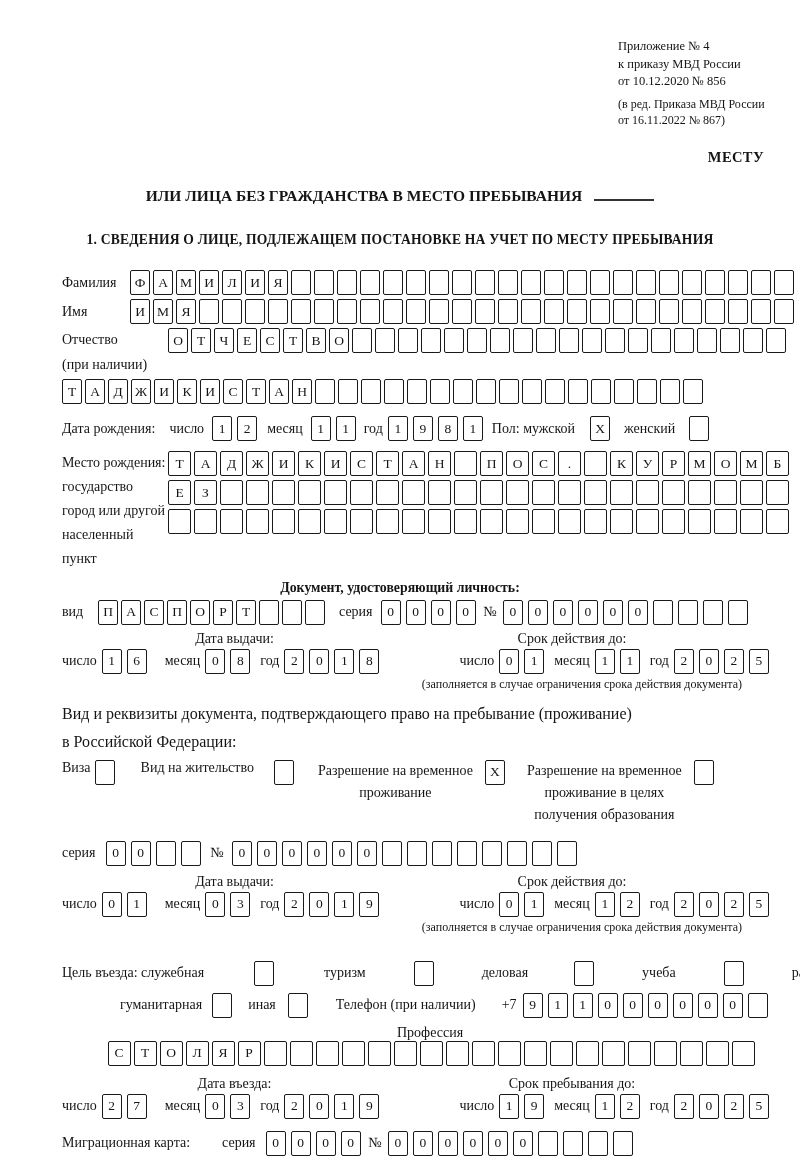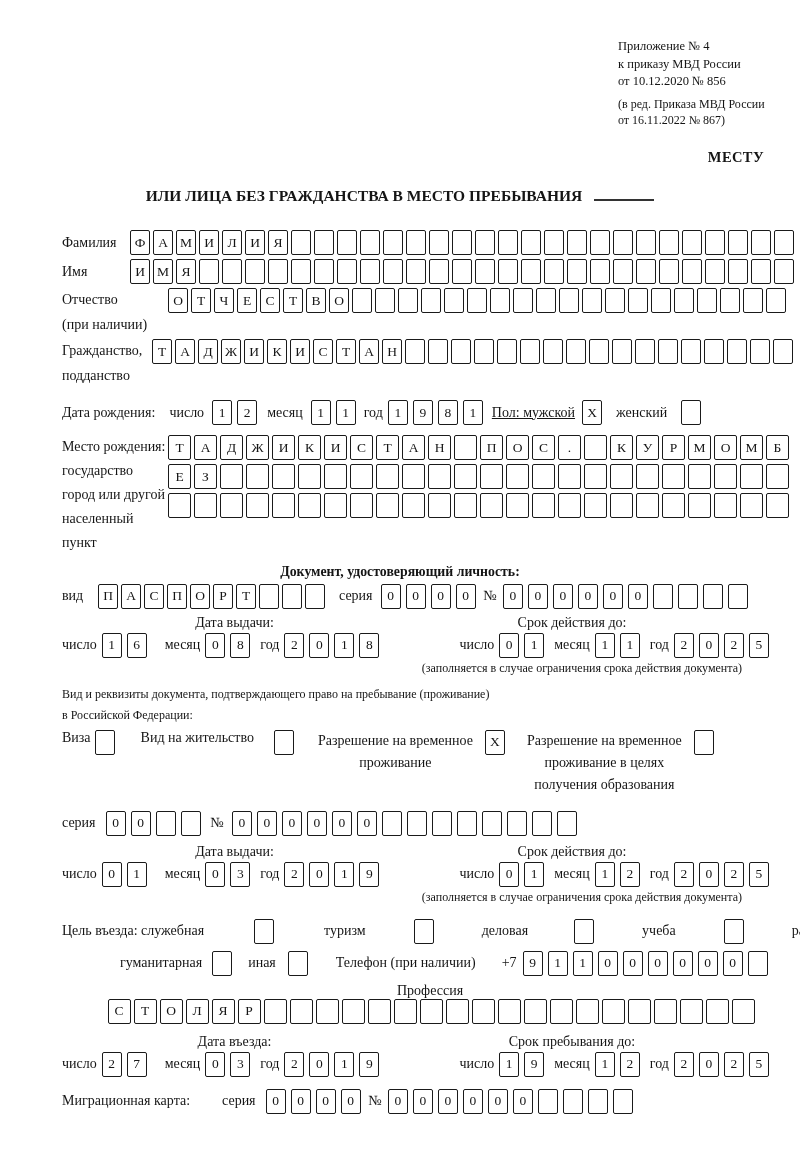--- a/index.html
+++ b/index.html
@@ -27,21 +27,21 @@
   .wide .cell{width:23px;}
   .dt{gap:5px;}
   .colcells{display:flex;flex-direction:column;gap:4px;}
   .dhdr{display:flex;margin-left:62px;font-size:14px;}
   .dhdr .h1{width:345px;text-align:center;}
   .dhdr .h2{width:330px;text-align:center;}
   .dgroup{display:flex;align-items:center;}
   .dgroup .lbl{margin-right:5px;}
   .dgroup .cells{margin-right:10px;}
   .note{text-align:right;margin-right:58px;font-size:12px;margin-top:3px;}
-  .para{margin-left:62px;font-size:12px;line-height:1.75;}
+  .para{margin-left:62px;font-size:16px;line-height:1.75;}
   .ctr{text-align:center;}
   .dochead{margin-top:8px;text-align:center;font-weight:bold;font-size:13.8px;}
 </style>
 </head>
 <body>
 
 <div class="page">
 
   <div class="appendix">
     <div>Приложение № 4</div>
@@ -53,20 +53,21 @@
     <div>от 16.11.2022 № 867)</div>
   </div>
   <div class="form-word">МЕСТУ</div>
 
   <div class="title">
     <div>
       <span>ИЛИ ЛИЦА БЕЗ ГРАЖДАНСТВА В МЕСТО ПРЕБЫВАНИЯ</span><span class="title-underline"></span>
     </div>
   </div>
 
+  <div class="sect">1. СВЕДЕНИЯ О ЛИЦЕ, ПОДЛЕЖАЩЕМ ПОСТАНОВКЕ НА УЧЕТ ПО МЕСТУ ПРЕБЫВАНИЯ</div>
 
   <div class="frow" style="margin-top:22px;">
     <span class="lbl" style="width:68px;">Фамилия</span>
     <div class="cells">
         <span class="cell">Ф</span>
         <span class="cell">А</span>
         <span class="cell">М</span>
         <span class="cell">И</span>
         <span class="cell">Л</span>
         <span class="cell">И</span>
@@ -159,22 +160,20 @@
         <span class="cell"></span>
         <span class="cell"></span>
         <span class="cell"></span>
         <span class="cell"></span>
         <span class="cell"></span>
         <span class="cell"></span>
       </div>
   </div>
 
   <div class="frow tops" style="margin-top:2px;">
-    <span class="lbl" style="width:90px;line-height:1.75;">Гражданство,
-подданство</span>
     <div class="cells">
         <span class="cell">Т</span>
         <span class="cell">А</span>
         <span class="cell">Д</span>
         <span class="cell">Ж</span>
         <span class="cell">И</span>
         <span class="cell">К</span>
         <span class="cell">И</span>
         <span class="cell">С</span>
         <span class="cell">Т</span>
@@ -212,21 +211,21 @@
         <span class="cell">1</span>
         <span class="cell">1</span>
       </div>
     <span class="lbl" style="margin-left:8px;margin-right:5px;">год</span>
     <div class="cells dt">
         <span class="cell">1</span>
         <span class="cell">9</span>
         <span class="cell">8</span>
         <span class="cell">1</span>
       </div>
-    <span class="lbl" style="margin-left:9px;margin-right:7px;text-decoration:underline;">Пол: мужской</span>
+    <span class="lbl" style="margin-left:9px;margin-right:15px;">Пол: мужской</span>
     <div class="cells">
         <span class="cell">X</span>
       </div>
     <span class="lbl" style="margin-left:14px;margin-right:14px;">женский</span>
     <div class="cells">
         <span class="cell"></span>
       </div>
   </div>
 
   <div class="frow tops" style="margin-top:10px;">
@@ -493,21 +492,21 @@
       <div class="cells dt">
           <span class="cell">2</span>
           <span class="cell">0</span>
           <span class="cell">2</span>
           <span class="cell">5</span>
         </div>
     </div>
   </div>
   <div class="note">(заполняется в случае ограничения срока действия документа)</div>
 
-  <div class="frow" style="margin-top:14px;gap:40px;">
+  <div class="frow" style="margin-top:26px;gap:40px;">
     <span class="lbl">Цель въезда: служебная</span>
     <div class="cells" style="margin-left:10px;">
         <span class="cell"></span>
       </div>
     <span class="lbl" style="margin-left:10px;">туризм</span>
     <div class="cells" style="margin-left:8px;">
         <span class="cell"></span>
       </div>
     <span class="lbl" style="margin-left:8px;">деловая</span>
     <div class="cells" style="margin-left:6px;">

